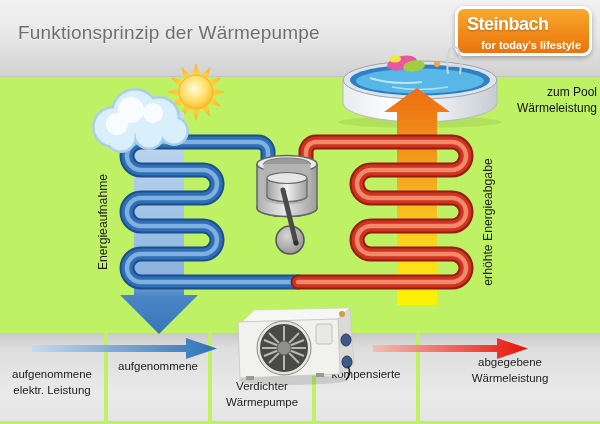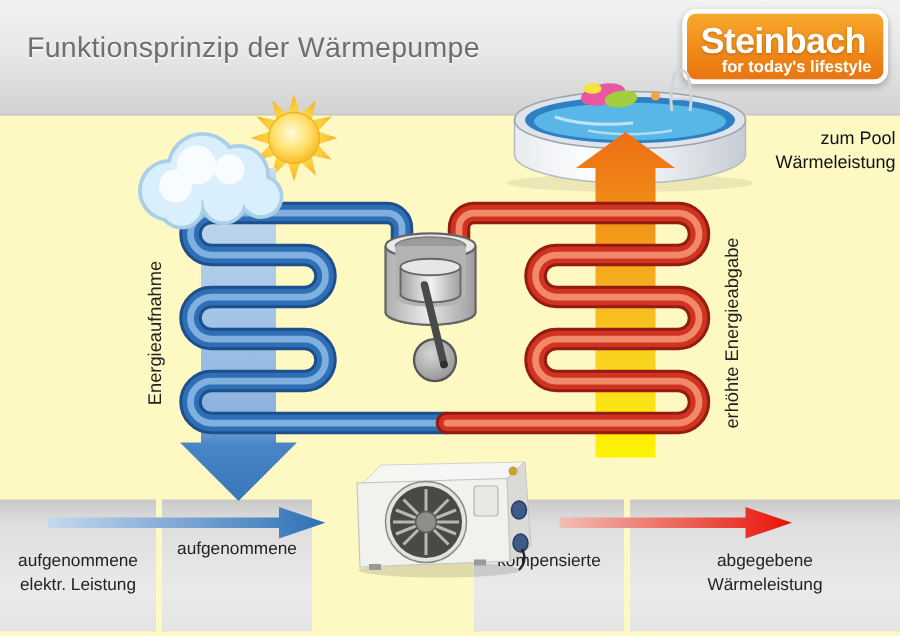--- a/index.html
+++ b/index.html
@@ -1,37 +1,37 @@
 <!DOCTYPE html>
 <html><head>
 <meta charset="utf-8">
 <style>
   html,body{margin:0;padding:0;background:#fff;}
   .stage{
-    position:relative;width:600px;height:424px;overflow:hidden;background:#fef9c3;
+    position:relative;width:600px;height:424px;overflow:hidden;background:#bef264;
     font-family:"Liberation Sans", sans-serif;
   }
   .header{
     position:absolute;left:0;top:0;width:600px;height:76px;z-index:0;
     background:linear-gradient(180deg,#f2f2f2 0%,#e8e8e8 45%,#d2d2d2 100%);
     border-bottom:1px solid #c6c6c6;
   }
   .title{
     position:absolute;left:18px;top:22px;z-index:2;
     font-size:19px;color:#6f6f6f;letter-spacing:.2px;
     text-shadow:0 1px 0 rgba(255,255,255,.7);
   }
   .logo{
     position:absolute;left:455px;top:6px;width:137px;height:50px;z-index:2;
     box-sizing:border-box;border:3px solid #fff;border-radius:9px;
     background:linear-gradient(180deg,#f8a92e 0%,#f08a18 55%,#e97410 100%);
     box-shadow:0 2px 5px rgba(0,0,0,.28);
   }
   .logo .brand{
-    position:absolute;left:9px;top:5px;font-size:24px;font-weight:bold;color:#fff;
+    position:absolute;left:9px;top:5px;font-size:18px;font-weight:bold;color:#fff;
     letter-spacing:-.5px;text-shadow:0 1px 2px rgba(0,0,0,.25);
   }
   .logo .tagline{
     position:absolute;right:8px;top:30px;font-size:11px;font-weight:bold;color:#fff;
   }
   .main-svg{position:absolute;left:0;top:0;z-index:3;pointer-events:none;}
   .vtext{
     position:absolute;z-index:4;width:160px;height:16px;text-align:center;
     font-size:12.2px;color:#222;transform:rotate(-90deg);white-space:nowrap;
   }
@@ -49,21 +49,21 @@
   .p1{left:0;width:104px;}
   .p2{left:108px;width:100px;}
   .p3{left:212px;width:100px;}
   .p4{left:316px;width:100px;}
   .p5{left:420px;width:180px;}
   .panel-label{
     position:absolute;left:0;right:0;z-index:4;text-align:center;
     font-size:11.5px;line-height:1.38;color:#222;
   }
   .panel-label span{display:block;}
-  .lp1{top:34px;} .lp2{top:26px;} .lp3{top:46px;} .lp4{top:34px;} .lp5{top:34px;text-align:center;}
+  .lp1{top:34px;} .lp2{top:26px;} .lp3{top:46px;} .lp4{top:34px;} .lp5{top:22px;text-align:center;}
 </style>
 </head>
 <body>
 
 <div class="stage">
 
   <div class="header"></div>
 
   <div class="title">Funktionsprinzip der Wärmepumpe</div>
 
@@ -74,20 +74,26 @@
 
   <div class="panel p1">
     <div class="panel-label lp1">
       <span>aufgenommene</span>
       <span>elektr. Leistung</span>
     </div>
   </div>
   <div class="panel p2">
     <div class="panel-label lp2">
       <span>aufgenommene</span>
+    </div>
+  </div>
+  <div class="panel p3">
+    <div class="panel-label lp3">
+      <span>Verdichter</span>
+      <span>Wärmepumpe</span>
     </div>
   </div>
   <div class="panel p4">
     <div class="panel-label lp4">
       <span>kompensierte</span>
     </div>
   </div>
   <div class="panel p5">
     <div class="panel-label lp5">
       <span>abgegebene</span>

